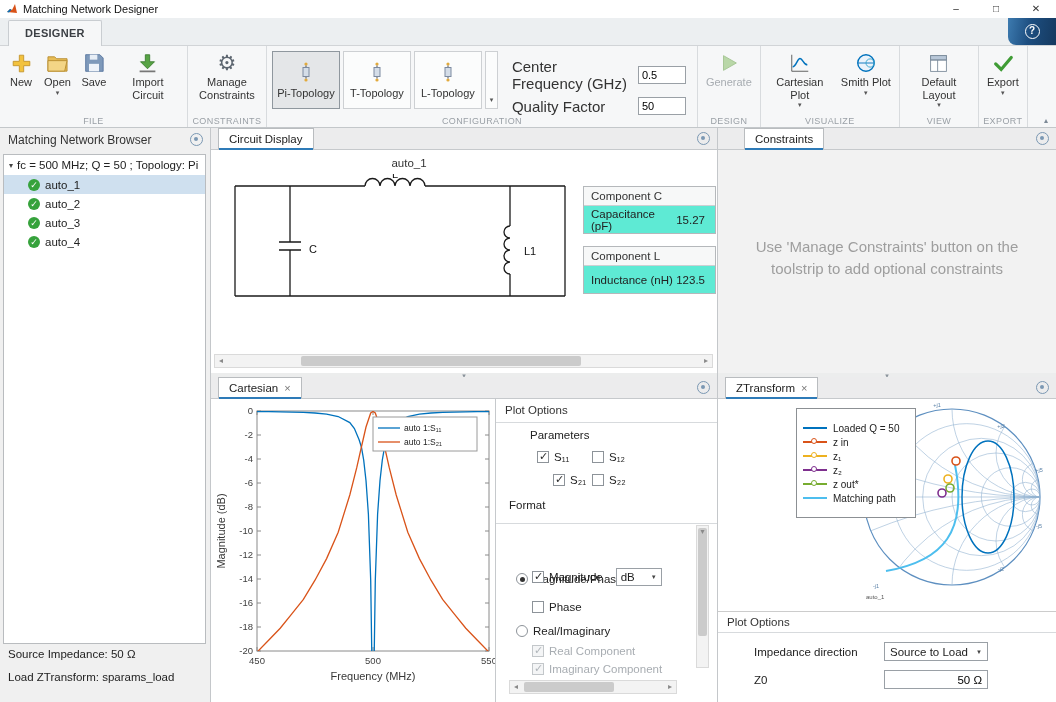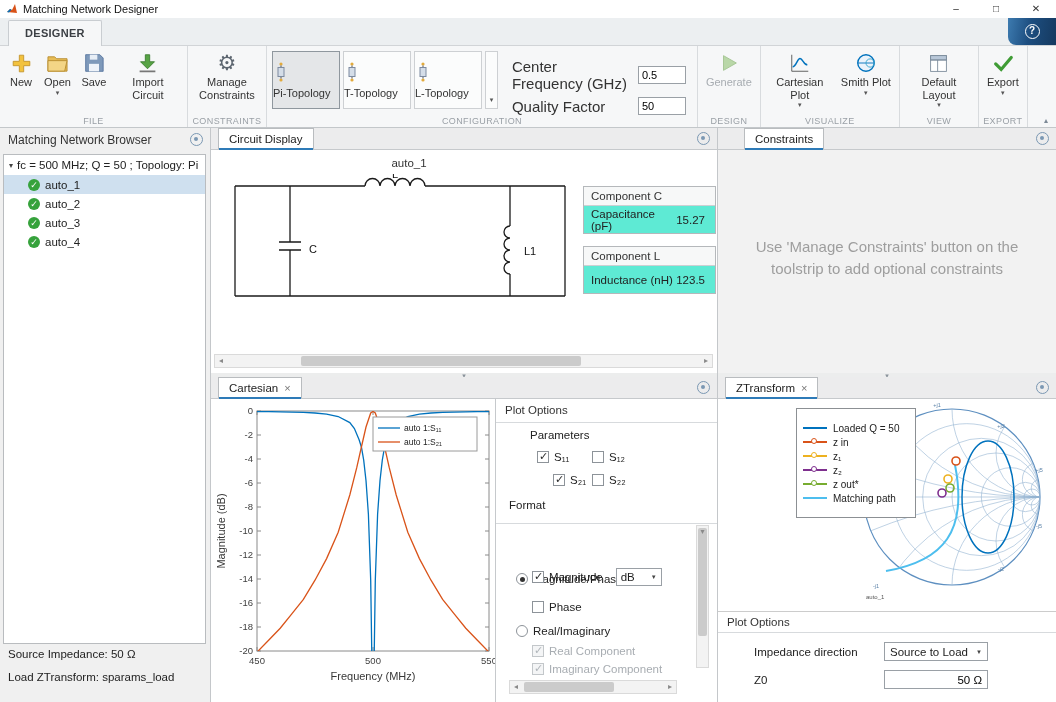--- a/index.html
+++ b/index.html
@@ -24,21 +24,21 @@
 .section{position:relative;height:100%;border-right:1px solid #d8dbde;padding:0 3px;}
 .sec-label{position:absolute;bottom:1px;left:0;right:0;text-align:center;font-size:9px;color:#9aa0a6;letter-spacing:.4px;white-space:nowrap;}
 .btn-row{display:flex;height:68px;align-items:flex-start;}
 .tb{display:flex;flex-direction:column;align-items:center;padding:5px 5px 0;gap:1px;}
 .tb .ic{width:26px;height:24px;display:flex;align-items:center;justify-content:center;}
 .tb-label{font-size:11px;color:#333;text-align:center;line-height:1.15;max-width:62px;}
 .tb .caret{font-size:7px;color:#555;line-height:6px;}
 .tb.disabled .tb-label{color:#a7acb1;}
 .gear-glyph{font-size:21px;color:#5d6670;line-height:22px;}
 .gallery{display:flex;align-items:flex-start;padding:5px 2px 0;}
-.topo{width:68px;height:58px;border:1px solid #cdd0d3;background:#fbfcfc;margin-right:3px;display:flex;flex-direction:column;justify-content:center;gap:3px;font-size:11px;color:#333;}
+.topo{width:68px;height:58px;border:1px solid #cdd0d3;background:#fbfcfc;margin-right:3px;display:flex;flex-direction:column;align-items:center;justify-content:center;gap:3px;font-size:11px;color:#333;}
 .topo.selected{background:#e4e6e8;border-color:#8f979e;}
 .gal-caret{width:13px;height:58px;border:1px solid #cdd0d3;background:#fbfcfc;display:flex;align-items:flex-end;justify-content:center;font-size:7px;color:#555;padding-bottom:4px;}
 .cfg-fields{display:flex;flex-direction:column;justify-content:flex-start;padding:12px 8px 0 12px;gap:5px;}
 .cfg-row{display:flex;align-items:center;gap:6px;}
 .cfg-label{font-size:15px;color:#333;width:120px;}
 .cfg-input{width:48px;height:18px;border:1px solid #9aa0a6;background:#fff;font-size:11px;padding:0 3px;font-family:inherit;}
 .ts-collapse{position:absolute;right:8px;bottom:2px;font-size:8px;color:#7d8a97;}
 
 
 .doc-tabbar{position:absolute;left:0;right:0;top:0;height:22px;background:#ececed;border-bottom:1px solid #c6c9cc;display:flex;align-items:flex-end;}

